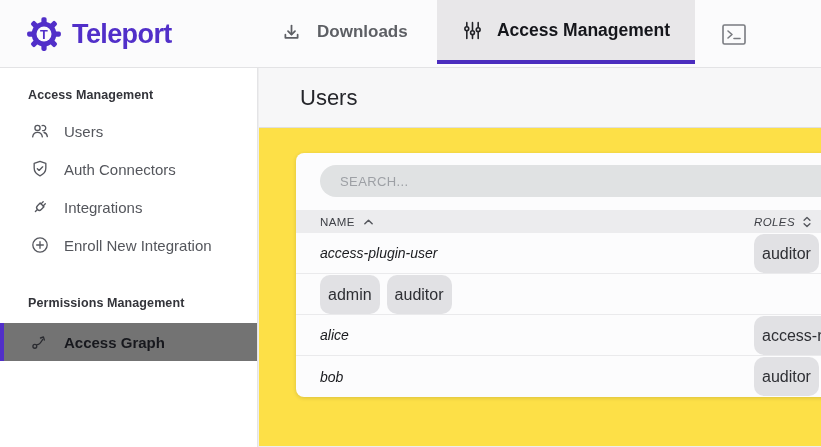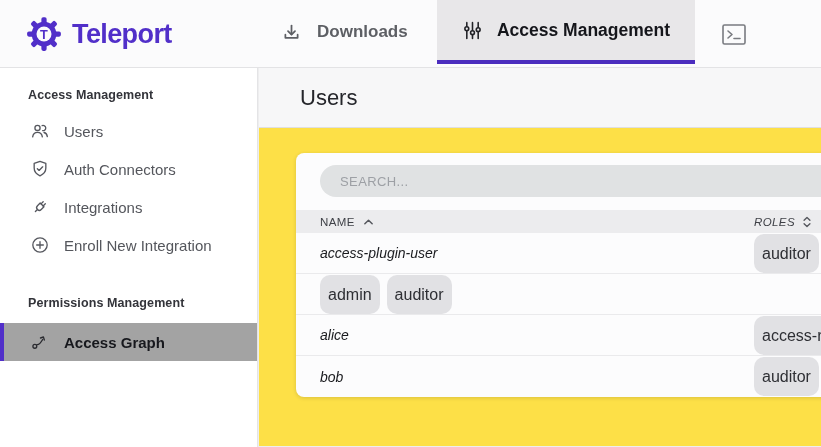--- a/index.html
+++ b/index.html
@@ -22,21 +22,21 @@
 
   
   .sidebar { position:absolute; left:0; top:68px; width:258px; height:379px;
              background:#ffffff; border-right:1px solid #e4e4e6; z-index:2; }
   .section-title { margin:17px 0 7px 28px; font-size:12.5px; font-weight:700;
                    color:#33343a; line-height:20px; letter-spacing:0.1px; }
   .section-title.second { margin-top:29px; margin-bottom:10px; }
   .nav-item { height:38px; display:flex; align-items:center; padding-left:30px; gap:14px;
               color:#56585f; cursor:pointer; }
   .nav-item .nav-label { font-size:15px; color:#54565c; }
-  .nav-item.selected { background:#a3a3a3; border-left:4px solid #512FC9; padding-left:26px; color:#2a2b30; }
+  .nav-item.selected { background:#737373; border-left:4px solid #512FC9; padding-left:26px; color:#2a2b30; }
   .nav-item.selected .nav-label { font-weight:700; color:#17181d; }
 
   
   .main { position:absolute; left:259px; top:68px; width:562px; height:379px; }
   .page-header { height:60px; background:#f7f7f8; border-bottom:1px solid #dfdfe1; }
   .page-title { font-size:22px; font-weight:500; color:#25262b; line-height:59px; margin-left:41px; }
   .content { position:relative; height:318px; background:#fde047; }
 
   .card { position:absolute; left:37px; top:25px; width:700px; background:#fcfcfd;
           border-radius:8px; box-shadow:0 1px 4px rgba(0,0,0,0.14); overflow:hidden; }

